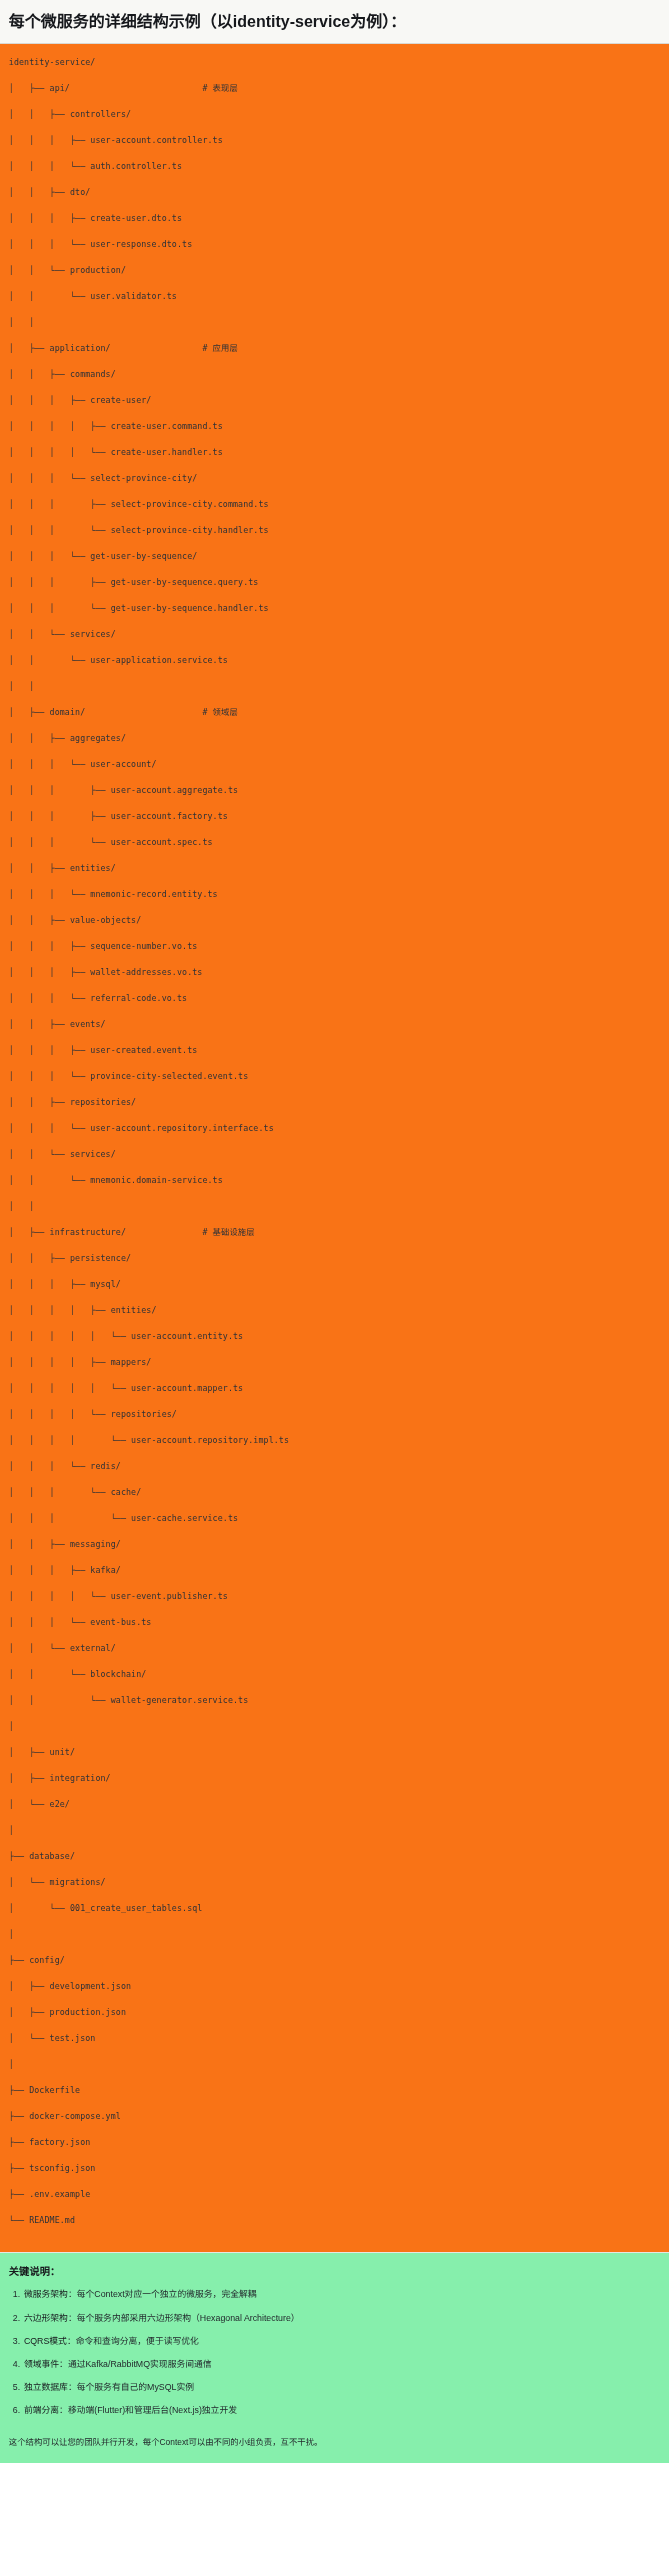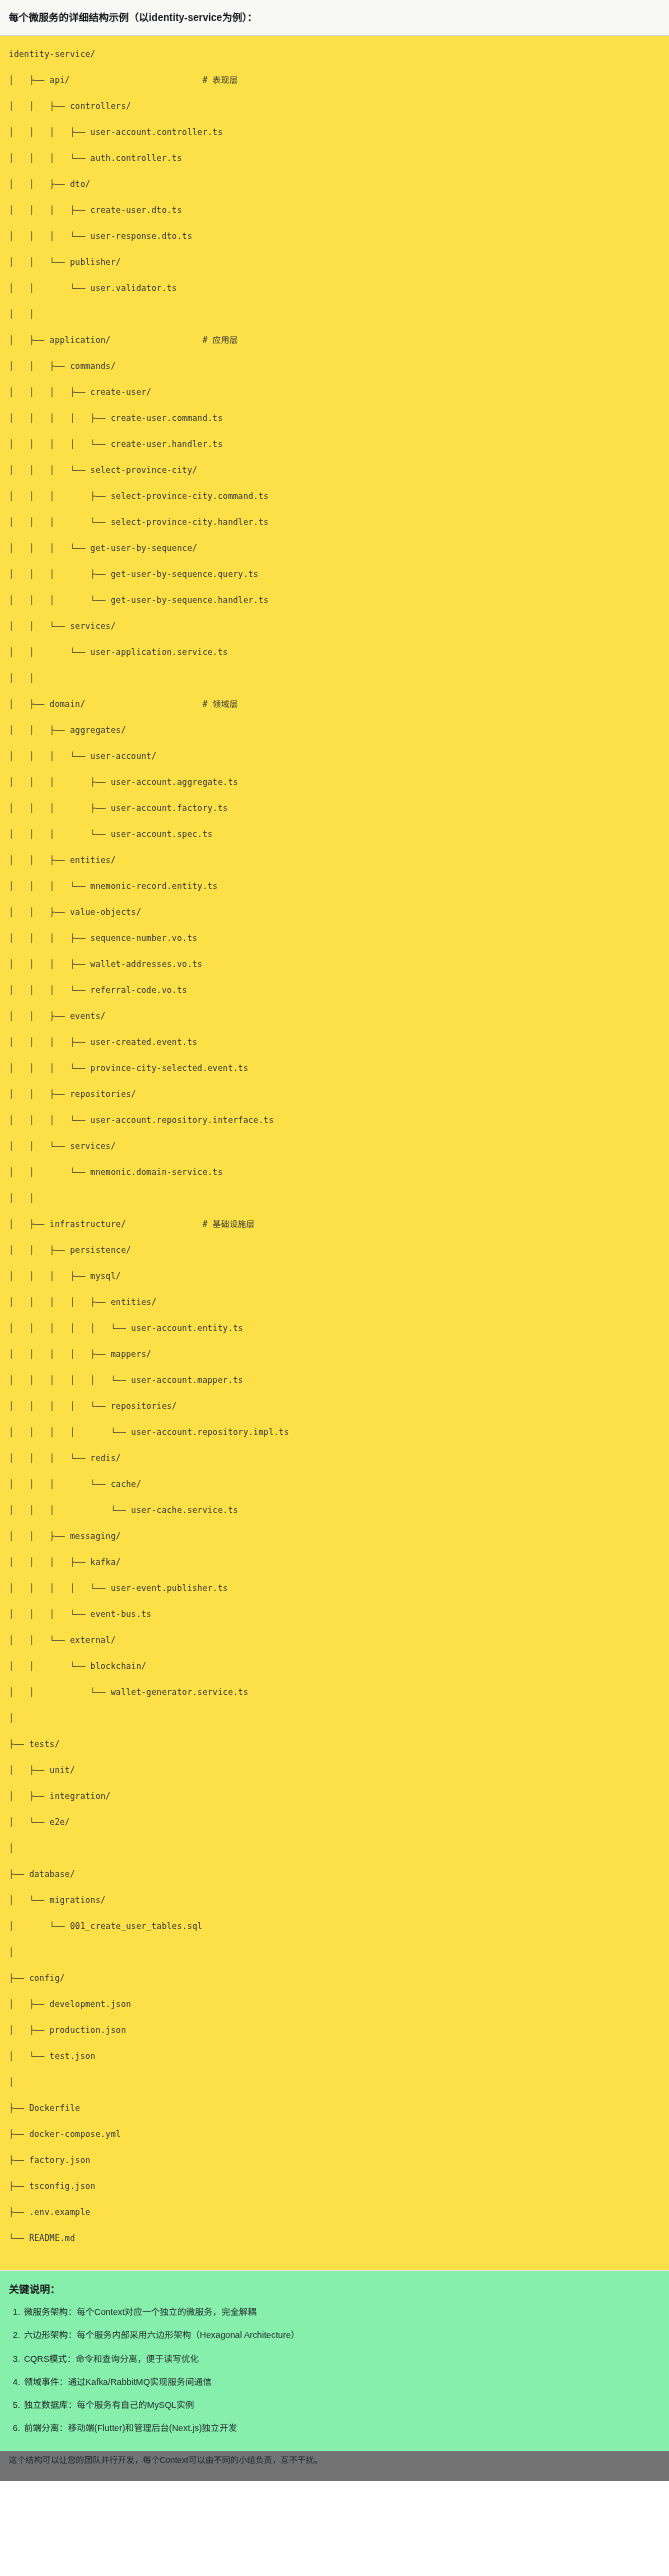--- a/index.html
+++ b/index.html
@@ -20,31 +20,31 @@
   }
 
   
   .header {
     background: #f8f8f5;
     padding: 11.3px 8.8px 10px 8.8px;
     border-bottom: 0.6px solid #d9d9d4;
     box-sizing: border-box;
   }
   .header-title {
-    font-size: 10px;
+    font-size: 16px;
     font-weight: bold;
     line-height: 1.35;
     color: #16181c;
     font-family: "Liberation Sans", "DejaVu Sans", sans-serif;
     letter-spacing: 0px;
   }
 
   
   .codeblock {
-    background: #fde047;
+    background: #f97316;
     padding: 12.5px 8.8px 11.3px 8.8px;
     box-sizing: border-box;
     border-bottom: 0.6px solid #e6e6e1;
   }
   pre.tree {
     margin: 0;
     font-family: "DejaVu Sans Mono", "Liberation Mono", monospace;
     font-size: 8.3px;
     line-height: 13px;
     color: #2b3138;
@@ -93,42 +93,42 @@
   }
   .note-sep { color: #1f2328; }
   .note-desc { color: #1f2328; }
 
   .closing {
     padding: 2.5px 8.8px 13.8px 8.8px;
     box-sizing: border-box;
     font-size: 8.4px;
     line-height: 1.6;
     color: #1f2328;
-    background: #737373;
+    background: #86efac;
   }
 </style>
 </head>
 <body>
 
 <div class="page">
 
   <div class="header">
     <div class="header-title">每个微服务的详细结构示例（以identity-service为例）：</div>
   </div>
 
   <div class="codeblock">
     <pre class="tree"><code><span class="tree-line">identity-service/</span>
 <span class="tree-line"><span class="tree-path">│   ├── api/                          </span><span class="tree-comment"># 表现层</span></span>
 <span class="tree-line">│   │   ├── controllers/</span>
 <span class="tree-line">│   │   │   ├── user-account.controller.ts</span>
 <span class="tree-line">│   │   │   └── auth.controller.ts</span>
 <span class="tree-line">│   │   ├── dto/</span>
 <span class="tree-line">│   │   │   ├── create-user.dto.ts</span>
 <span class="tree-line">│   │   │   └── user-response.dto.ts</span>
-<span class="tree-line">│   │   └── publisher/</span>
+<span class="tree-line">│   │   └── production/</span>
 <span class="tree-line">│   │       └── user.validator.ts</span>
 <span class="tree-line">│   │</span>
 <span class="tree-line"><span class="tree-path">│   ├── application/                  </span><span class="tree-comment"># 应用层</span></span>
 <span class="tree-line">│   │   ├── commands/</span>
 <span class="tree-line">│   │   │   ├── create-user/</span>
 <span class="tree-line">│   │   │   │   ├── create-user.command.ts</span>
 <span class="tree-line">│   │   │   │   └── create-user.handler.ts</span>
 <span class="tree-line">│   │   │   └── select-province-city/</span>
 <span class="tree-line">│   │   │       ├── select-province-city.command.ts</span>
 <span class="tree-line">│   │   │       └── select-province-city.handler.ts</span>
@@ -171,21 +171,20 @@
 <span class="tree-line">│   │   │       └── cache/</span>
 <span class="tree-line">│   │   │           └── user-cache.service.ts</span>
 <span class="tree-line">│   │   ├── messaging/</span>
 <span class="tree-line">│   │   │   ├── kafka/</span>
 <span class="tree-line">│   │   │   │   └── user-event.publisher.ts</span>
 <span class="tree-line">│   │   │   └── event-bus.ts</span>
 <span class="tree-line">│   │   └── external/</span>
 <span class="tree-line">│   │       └── blockchain/</span>
 <span class="tree-line">│   │           └── wallet-generator.service.ts</span>
 <span class="tree-line">│</span>
-<span class="tree-line">├── tests/</span>
 <span class="tree-line">│   ├── unit/</span>
 <span class="tree-line">│   ├── integration/</span>
 <span class="tree-line">│   └── e2e/</span>
 <span class="tree-line">│</span>
 <span class="tree-line">├── database/</span>
 <span class="tree-line">│   └── migrations/</span>
 <span class="tree-line">│       └── 001_create_user_tables.sql</span>
 <span class="tree-line">│</span>
 <span class="tree-line">├── config/</span>
 <span class="tree-line">│   ├── development.json</span>

